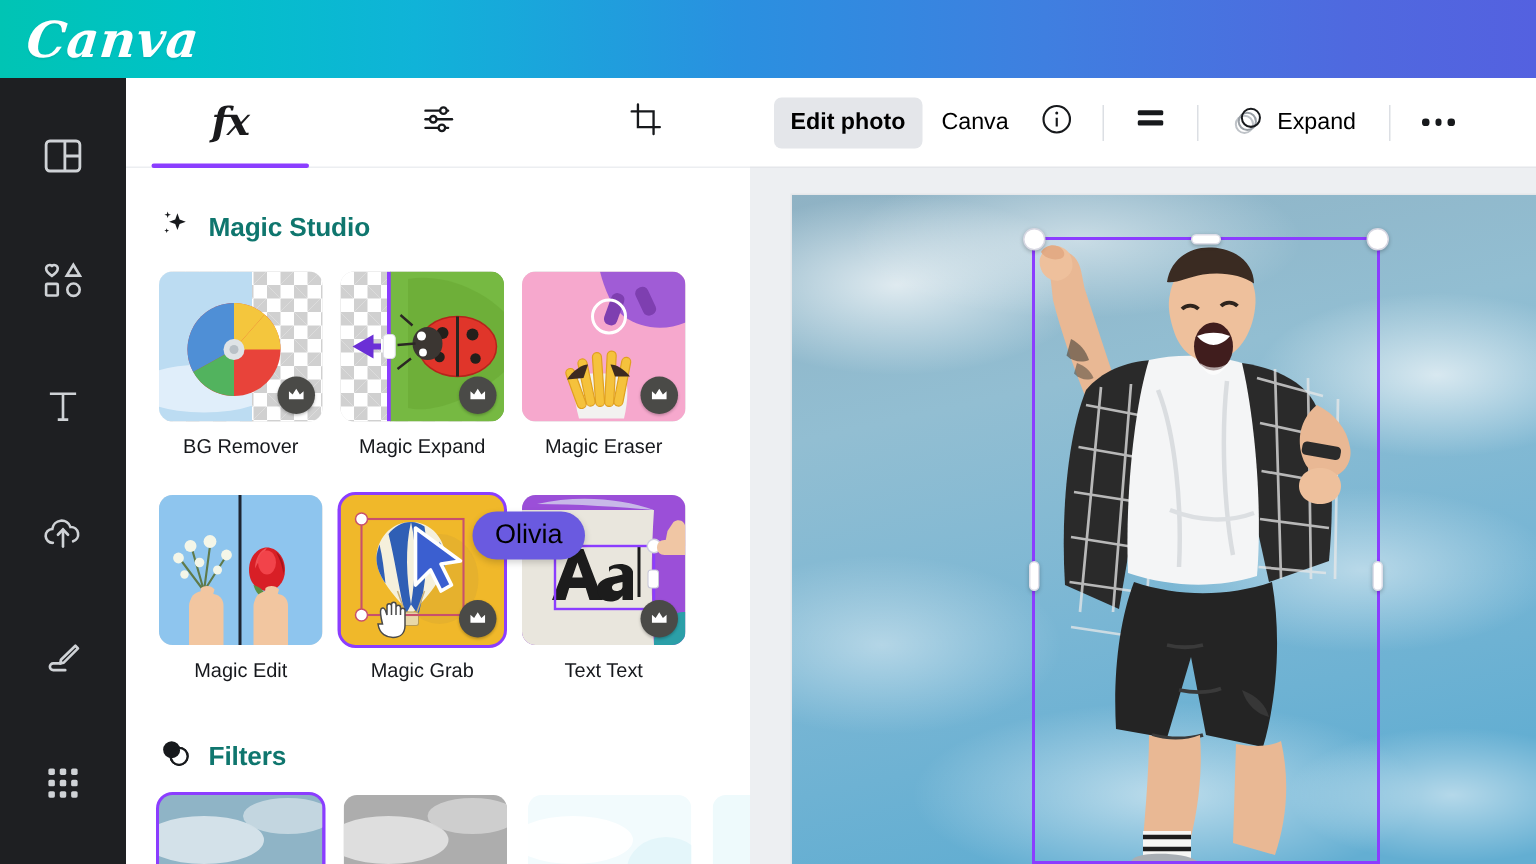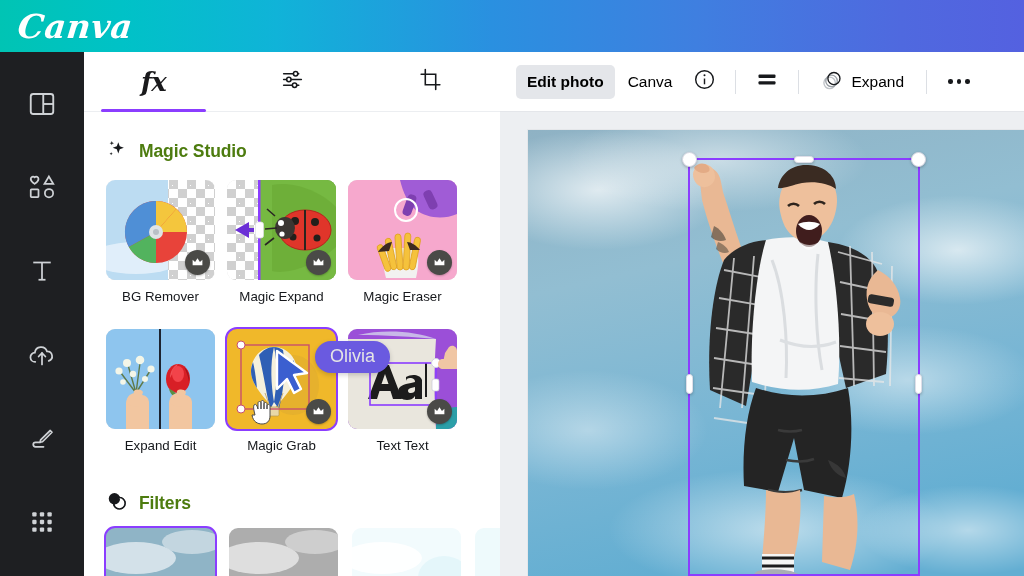--- a/index.html
+++ b/index.html
@@ -76,21 +76,21 @@
     height:3px; background:#8b3dff; border-radius:2px;
   }
 
   .panel-body{ padding:0 22px; }
 
   .section-head{
     display:flex; align-items:center; gap:11px;
     margin-top:26px; margin-bottom:16px;
   }
   .section-title{
-    font-size:17.5px; font-weight:700; color:#4d7c0f; letter-spacing:-.1px;
+    font-size:17.5px; font-weight:700; color:#0f766e; letter-spacing:-.1px;
   }
 
   .tile-grid{
     display:grid; grid-template-columns:repeat(3,109px);
     column-gap:14px; row-gap:6px;gap:12px;
   }
   .tile-cell{ width:109px; }
   .tile{
     width:109px; height:100px; border-radius:9px;
     position:relative; overflow:hidden; cursor:pointer;
@@ -121,21 +121,21 @@
   .crown{
     position:absolute; right:5px; bottom:5px;
     width:25px; height:25px; border-radius:50%;
     background:#4a4a47; display:flex; align-items:center; justify-content:center;
     box-shadow:0 1px 2px rgba(0,0,0,.25);
   }
 
   
   .collab{
     position:absolute; left:315px; top:341px;
-    background:#6a5ae0; color:#e5e5e5;
+    background:#6a5ae0; color:#000000;
     font-size:18px; font-weight:500;
     padding:5px 15px 6px; border-radius:17px;
     z-index:25; white-space:nowrap;
     box-shadow:0 2px 5px rgba(0,0,0,.18);
   }
 
   .filter-row{
     display:grid; grid-template-columns:repeat(4,109px);
     column-gap:14px; margin-top:2px;
   }
@@ -441,21 +441,21 @@
               <path d="M28 62c2-2 7-2 9 1l-2 7-8-1z"></path>
             </g>
             <g fill="#f2c6a0">
               <path d="M63 100V74c0-5 4-8 9-8h6c5 0 8 3 8 8v26z"></path>
               <ellipse cx="73" cy="71" rx="9" ry="7"></ellipse>
               <path d="M71 62c2-2 7-2 9 1l-2 7-8-1z"></path>
             </g>
             <rect x="53" y="0" width="2" height="100" fill="#1d2430"></rect>
           </svg>
         </div>
-        <span class="tile-label">Expand Edit</span>
+        <span class="tile-label">Magic Edit</span>
       </div>
 
       <div class="tile-cell">
         <div class="tile selected">
           <svg width="109" height="100" viewBox="0 0 109 100" style="position:absolute;inset:0">
             <rect width="109" height="100" fill="#f0b82a"></rect>
             <g opacity=".45">
               <ellipse cx="66" cy="56" rx="26" ry="30" fill="#d9a830"></ellipse>
             </g>
             <g>

